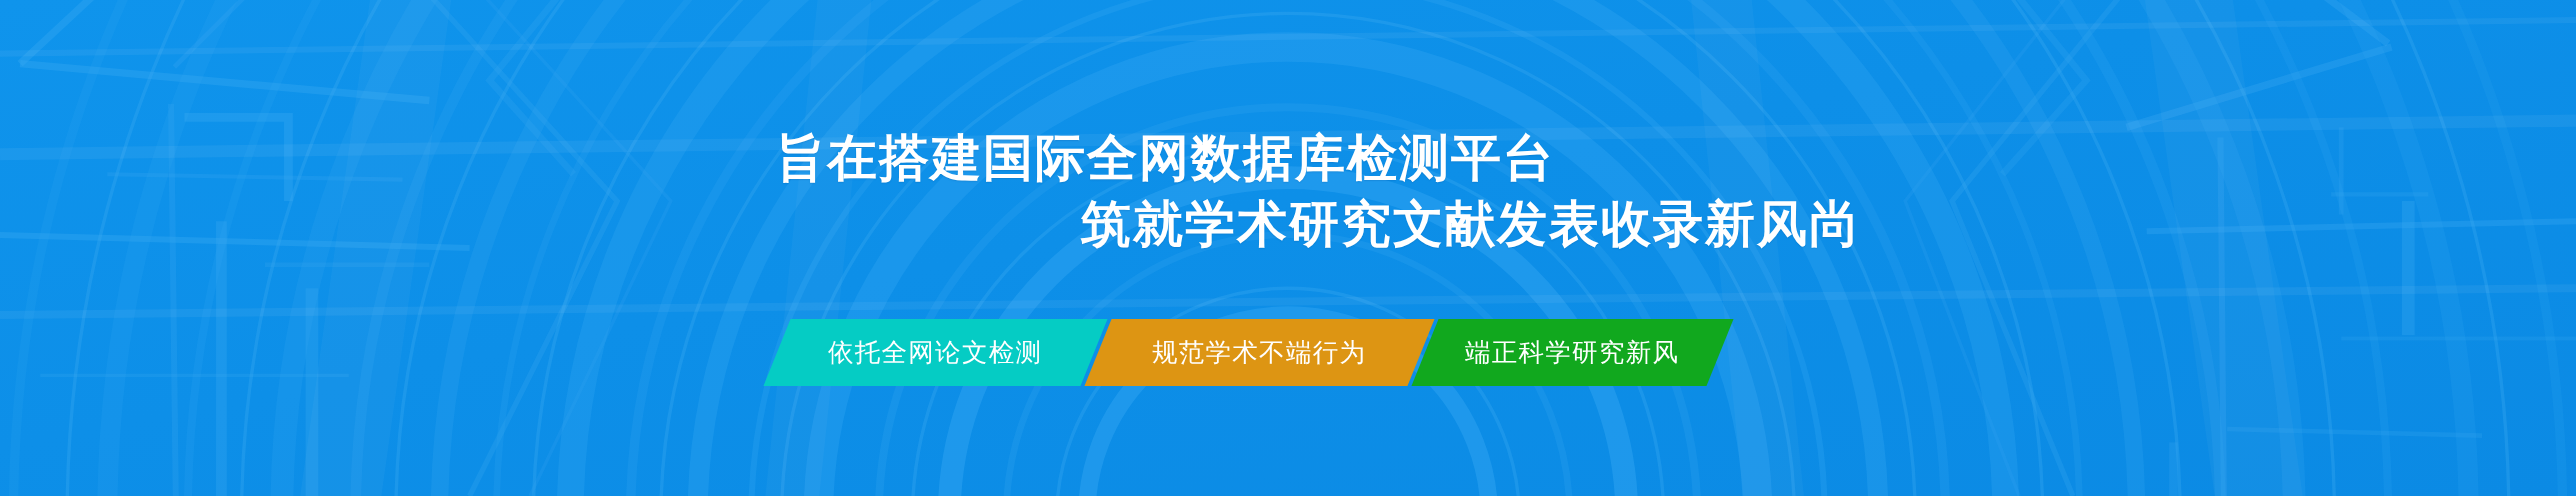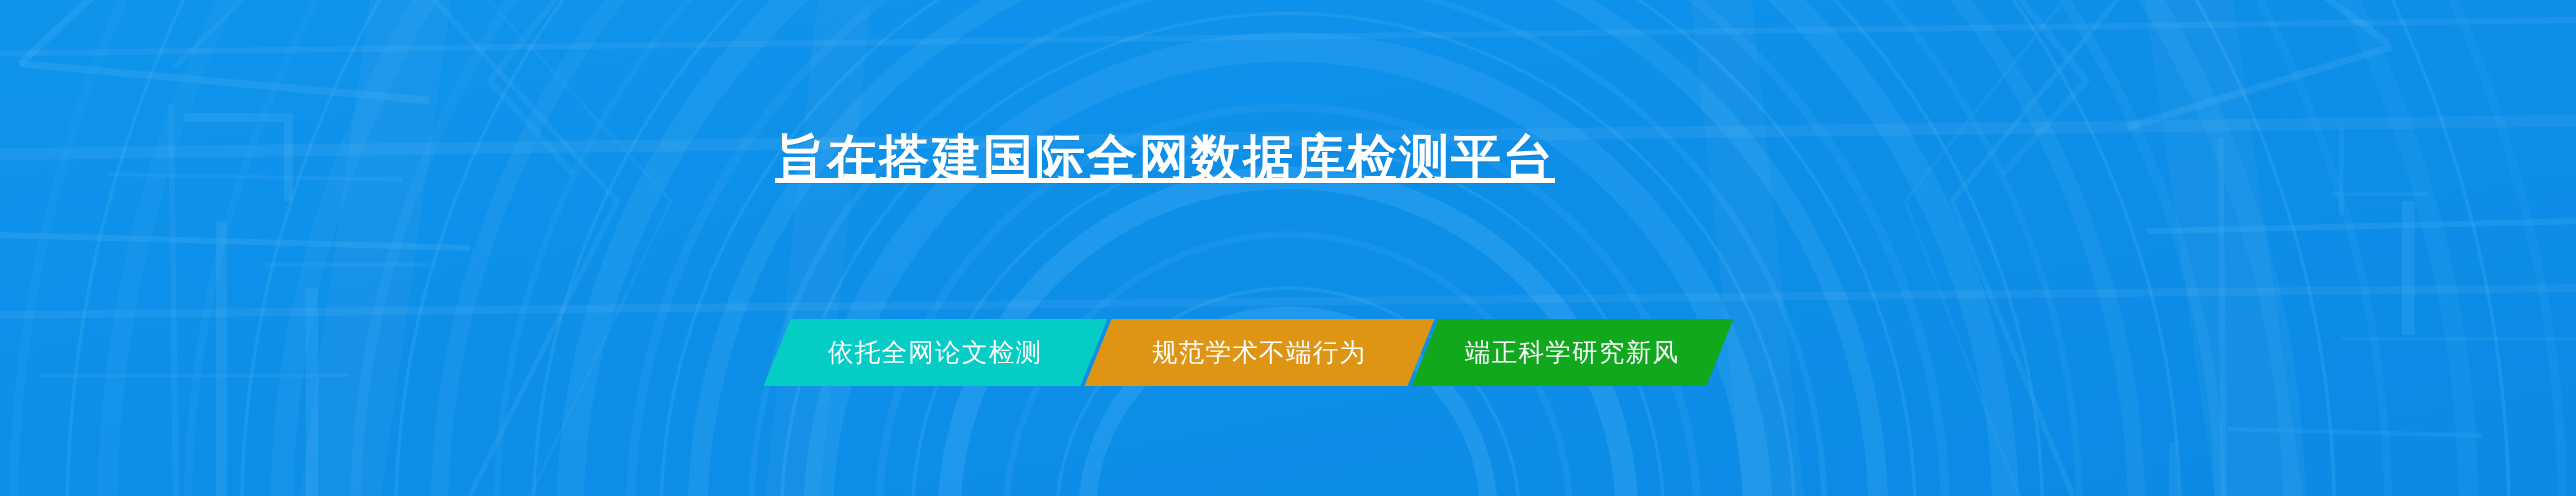--- a/index.html
+++ b/index.html
@@ -35,21 +35,21 @@
   }
   .headline-line {
     color: #ffffff;
     font-size: 50px;
     line-height: 66px;
     font-weight: 700;
     letter-spacing: 2px;
     white-space: nowrap;
     text-shadow: 0 0.7px 1.3px rgba(0, 70, 140, 0.18);
   }
-  .line-1 { margin-left: 775px; text-decoration: underline; }
+  .line-1 { margin-left: 775px; }
   .line-2 { margin-left: 1081px; }
 
   
   .tag-strip {
     position: absolute;
     left: 777px;
     top: 319px;
     height: 67px;
     display: flex;
     align-items: stretch;
@@ -176,20 +176,21 @@
         <rect x="500" y="-60" width="120" height="860" transform="rotate(8 560 370)"></rect>
         <rect x="1180" y="-60" width="80" height="860" transform="rotate(6 1220 370)"></rect>
         <rect x="2560" y="-60" width="90" height="860" transform="rotate(-6 2605 370)"></rect>
         <rect x="3250" y="-60" width="130" height="860" transform="rotate(-8 3315 370)"></rect>
       </g>
     </g>
   </svg>
 
   <div class="headline">
     <div class="headline-line line-1">旨在搭建国际全网数据库检测平台</div>
+    <div class="headline-line line-2">筑就学术研究文献发表收录新风尚</div>
   </div>
 
   <div class="tag-strip">
 
     <div class="tag tag-teal">
       <span class="tag-label">依托全网论文检测</span>
     </div>
 
     <div class="tag tag-orange">
       <span class="tag-label">规范学术不端行为</span>

